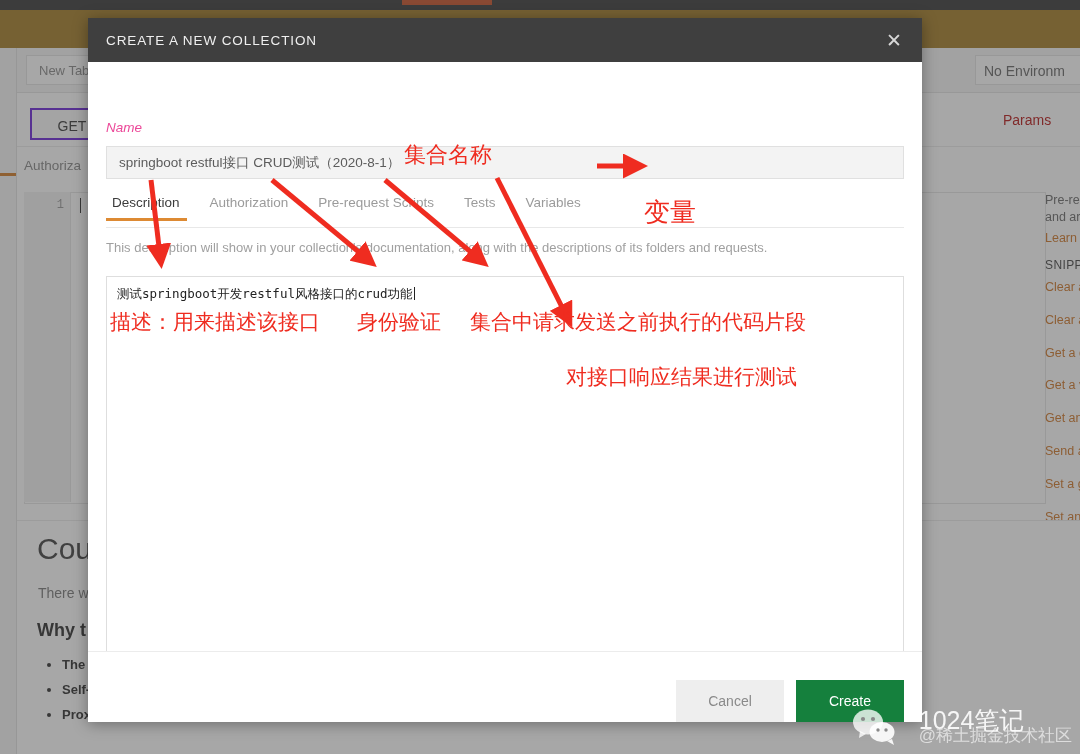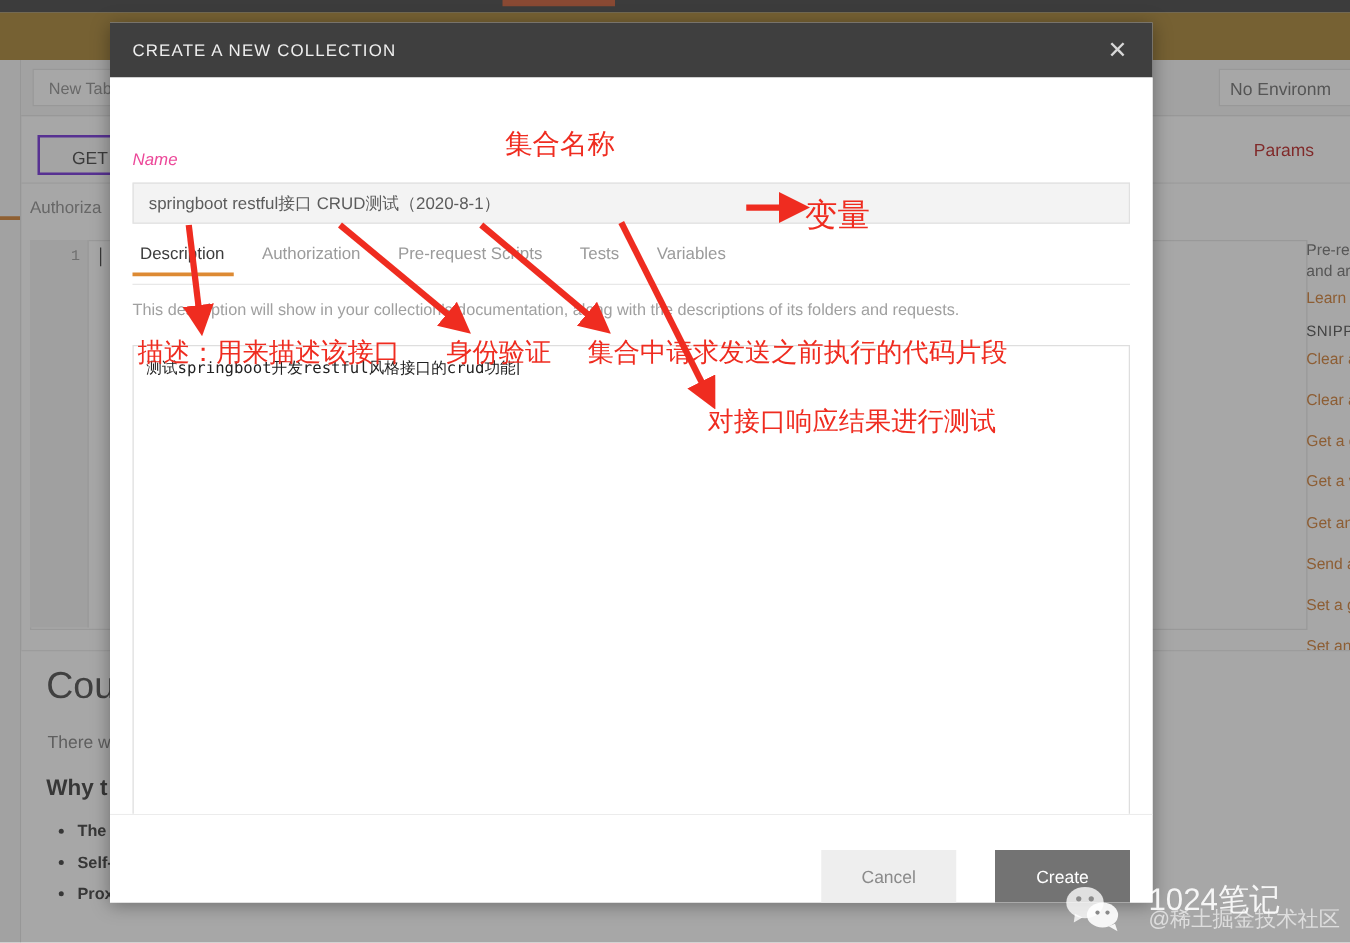--- a/index.html
+++ b/index.html
@@ -199,29 +199,30 @@
   .modal-footer {
     height: 70px; border-top: 1px solid #ececec; background: #fff;
     display: flex; align-items: flex-end; justify-content: flex-end;
     padding-right: 18px; gap: 12px; flex: none;
   }
   .btn {
     height: 42px; min-width: 108px; border: none; cursor: pointer;
     font-size: 14px; font-family: "Liberation Sans", sans-serif;
   }
   .btn-cancel { background: #eeeeee; color: #8a8a8a; }
-  .btn-create { background: #737373; color: #fff; width: 108px; margin-left: 19px; }
+  .btn-create { background: #15803d; color: #fff; width: 108px; }
 
   
   #annotations {
     position: absolute; inset: 0; pointer-events: none;
   }
   .anno-text {
     position: absolute; color: #ef2c20; white-space: nowrap;
     font-family: "DejaVu Sans", "Liberation Sans", sans-serif;
+    margin-top: 40px;
   }
 
   
   .wm {
     position: absolute; right: 8px; bottom: 8px;
     display: flex; align-items: center; gap: 22px;
     color: rgba(255,255,255,0.82);
   }
   .wm-icon { width: 46px; height: 40px; position: relative; }
   .wm-text { display: flex; flex-direction: column; line-height: 1.05; }

